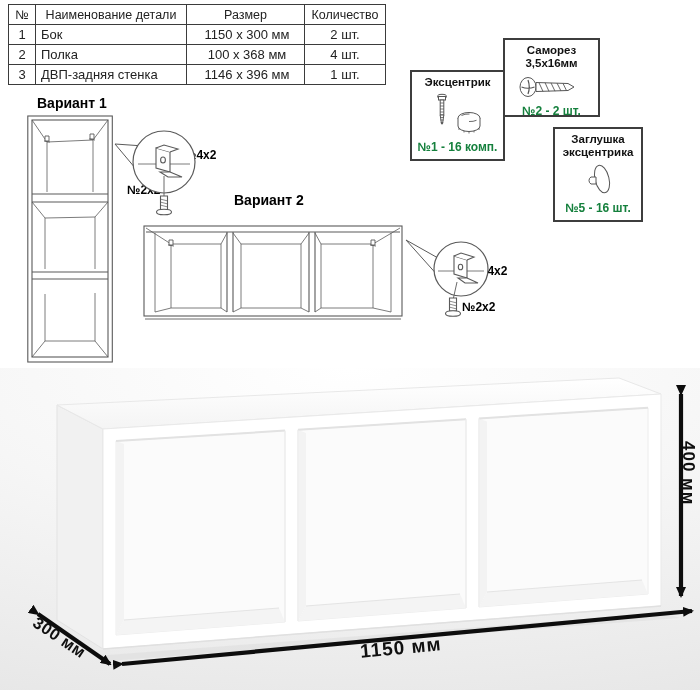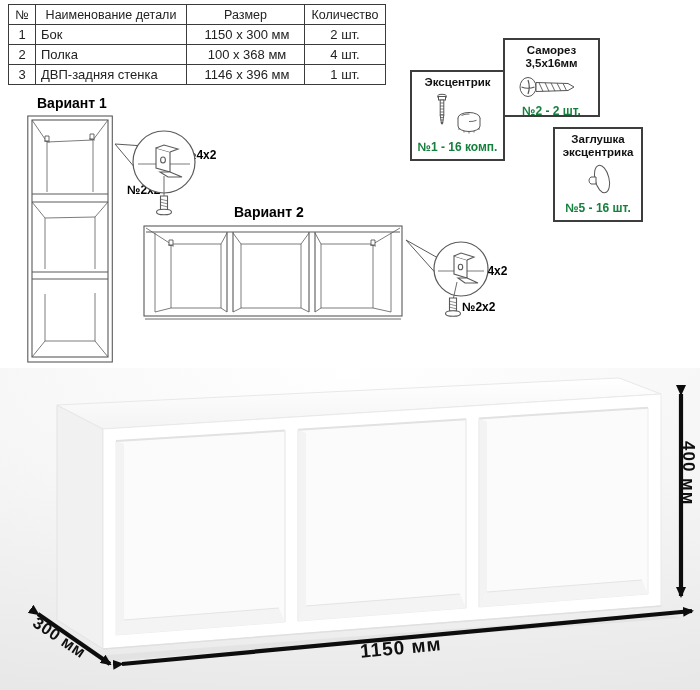--- a/index.html
+++ b/index.html
@@ -131,21 +131,21 @@
         <g stroke="#565656" fill="#fff" stroke-width="1">
           <ellipse cx="28" cy="20" rx="7" ry="14" transform="rotate(-14 28 20)"></ellipse>
           <path d="M17,18 h5 v7 h-5 q-2,-1 -2,-3.5 q0,-2.5 2,-3.5 z"></path>
         </g>
       </svg>
     </div>
     <div class="hw-count">№5 - 16 шт.</div>
   </div>
 
   <span class="diagram-label" style="left:37px;top:95px;">Вариант 1</span>
-  <span class="diagram-label" style="left:234px;top:204px;">Вариант 2</span>
+  <span class="diagram-label" style="left:234px;top:192px;">Вариант 2</span>
 
   <span class="callout-label" style="left:183px;top:148px;">№4х2</span>
   <span class="callout-label" style="left:127px;top:183px;">№2х2</span>
   <span class="callout-label" style="left:474px;top:264px;">№4х2</span>
   <span class="callout-label" style="left:462px;top:300px;">№2х2</span>
 
   <svg class="abs" style="left:0;top:90px;" width="700" height="280" viewBox="0 0 700 280">
     <g stroke="#5a5a5a" fill="none" stroke-width="1.1">
 
       <g transform="translate(27,24)">

